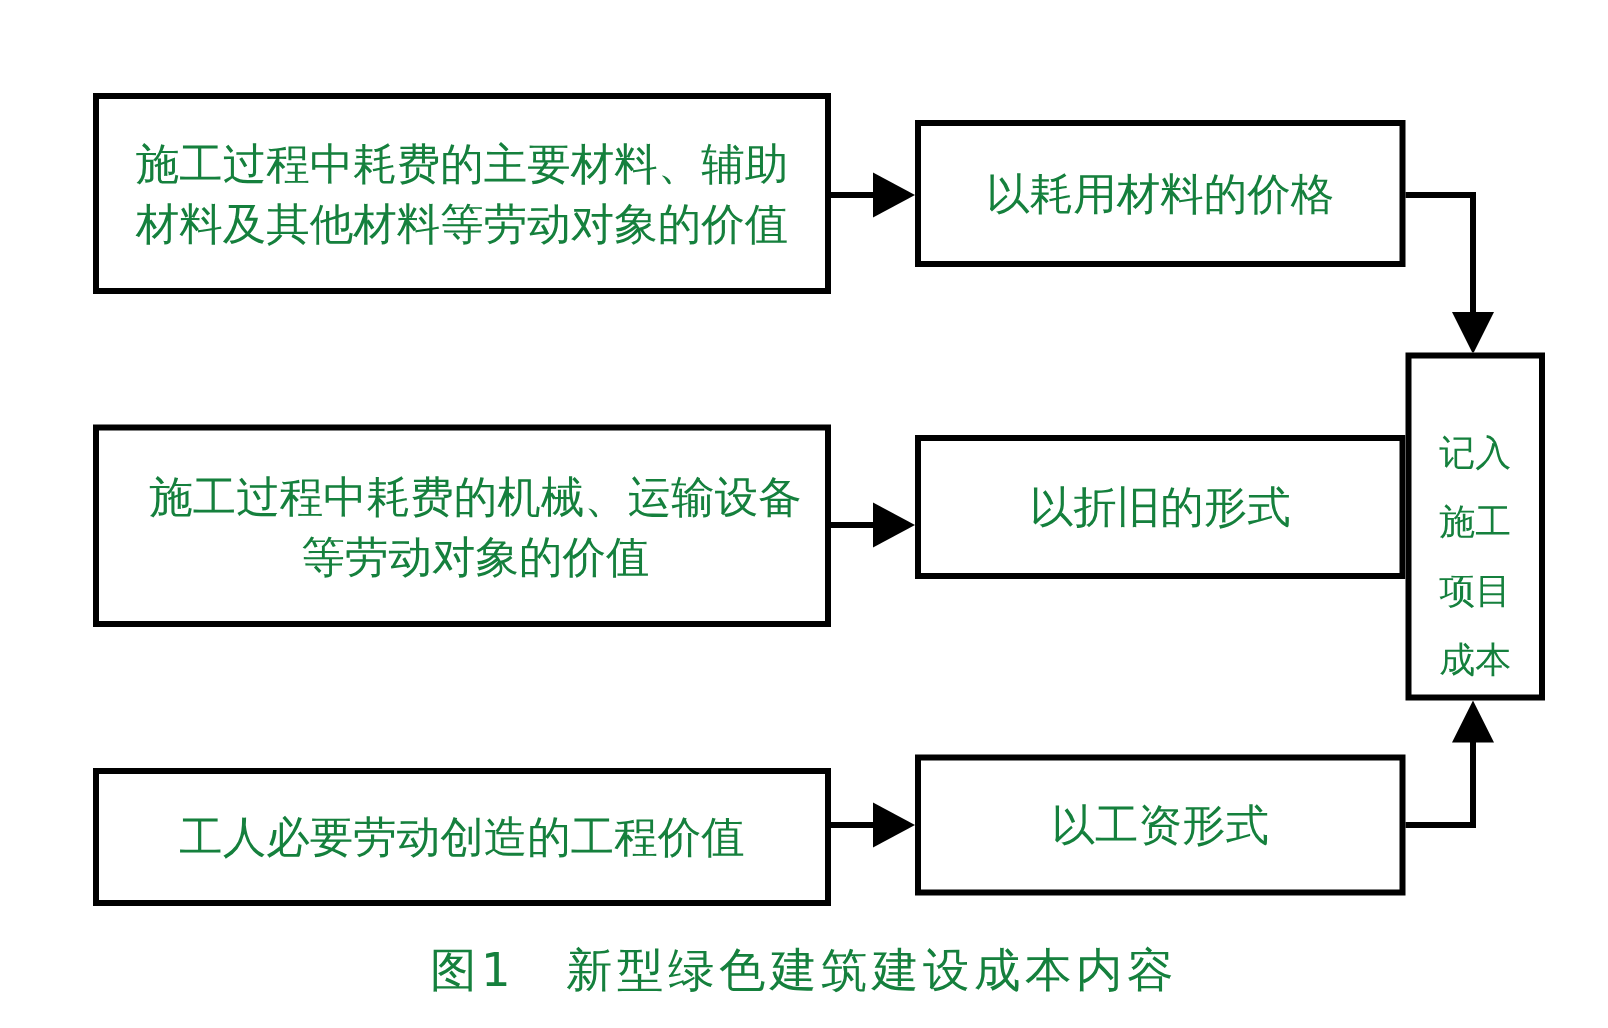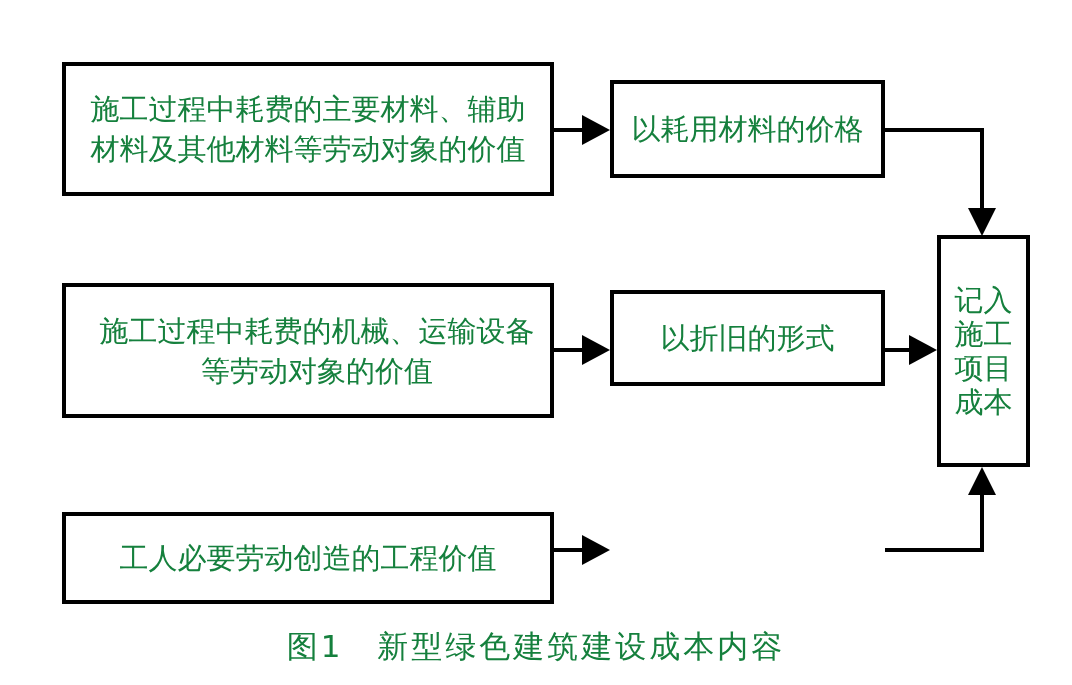--- a/index.html
+++ b/index.html
@@ -36,38 +36,39 @@
   }
   .src-box {
     left: 62px;
     width: 492px;
     font-size: 29px;
     line-height: 40px;
     padding: 0 14px;
   }
   .mid-box {
     left: 610px;
-    width: 275px;
+    width: 327px;
     font-size: 29px;
     line-height: 38px;
     padding: 0 6px;
   }
   #box-a1 { top: 62px;  height: 134px; }
   #box-a2 { top: 283px; height: 135px; padding-left: 32px; }
   #box-a3 { top: 512px; height: 92px;  }
   #box-b1 { top: 80px;  height: 98px;  }
   #box-b2 { top: 290px; height: 96px;  }
   #box-b3 { top: 503px; height: 94px;  }
   #box-c {
     left: 937px;
     top: 235px;
     width: 93px;
     height: 232px;
-    font-size: 29px;
-    line-height: 34px;
+    font-size: 24px;
+    line-height: 46px;
+    align-items: flex-end;
   }
   #box-c .wrap-2 {
     display: inline-block;
     max-width: 60px;
     word-break: break-all;
     text-align: center;
   }
   .caption {
     position: absolute;
     left: 0;
@@ -124,20 +125,23 @@
   </div>
 
   <div id="box-b2" class="box mid-box">
     <span>以折旧的形式</span>
   </div>
 
   <div id="box-a3" class="box src-box">
     <span>工人必要劳动创造的工程价值</span>
   </div>
 
+  <div id="box-b3" class="box mid-box">
+    <span>以工资形式</span>
+  </div>
 
   <div id="box-c" class="box">
     <span class="wrap-2">记入施工项目成本</span>
   </div>
 
   <div class="caption">图1　新型绿色建筑建设成本内容</div>
 
 </div>
 
 </body></html>

